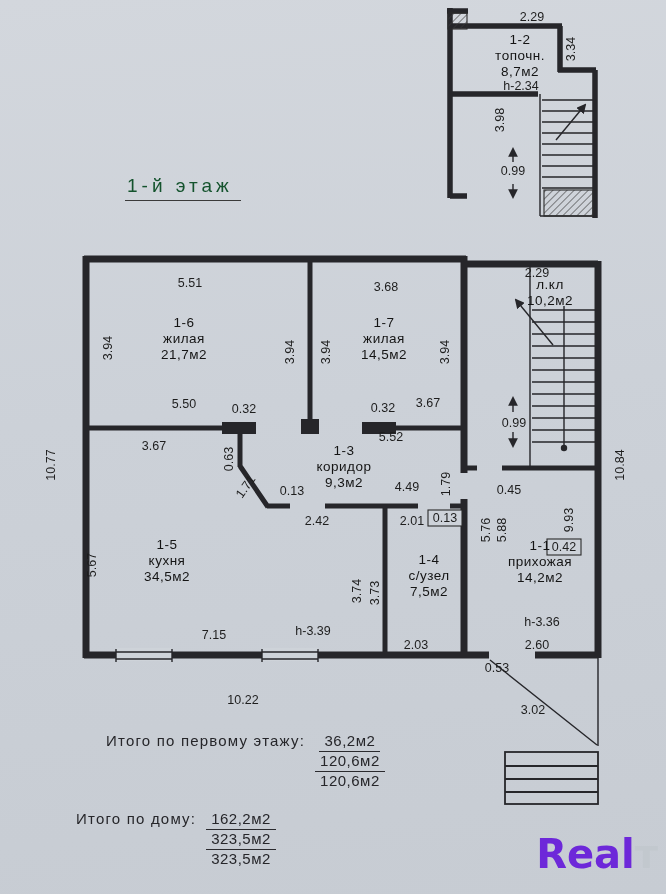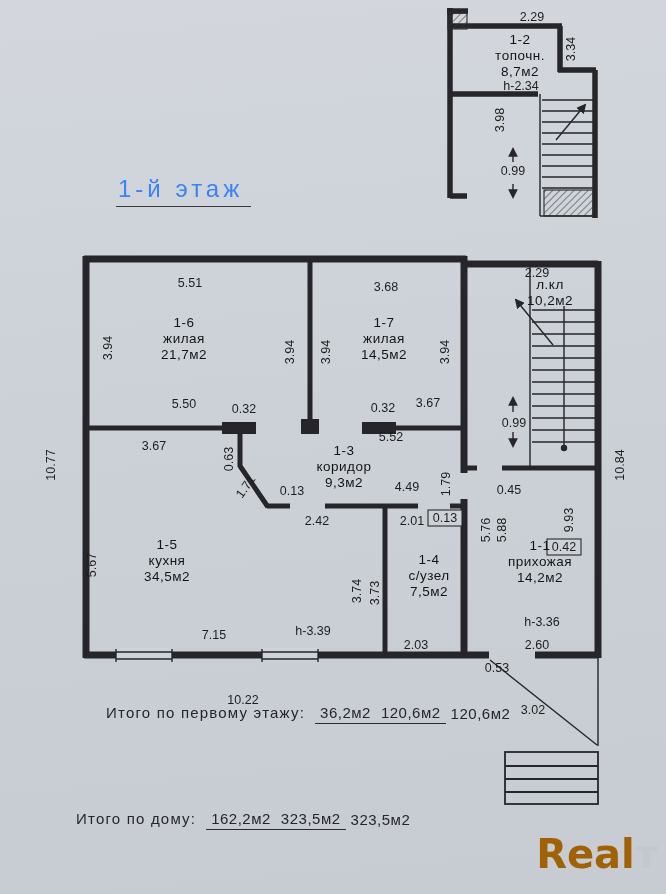--- a/index.html
+++ b/index.html
@@ -14,34 +14,34 @@
   .thick6{stroke-width:5.5}
   .mid{stroke-width:5}
   .thin{stroke-width:1.4}
   .thin2{stroke-width:2}
   .pier{fill:#26262a;stroke:none}
   .winbg{fill:#ced3d9;stroke:none}
   .dim{font:12.5px "Liberation Sans",sans-serif;fill:#1e1e1e;text-anchor:middle}
   .room{font:13.5px "Liberation Sans",sans-serif;fill:#141414;text-anchor:middle;letter-spacing:.5px}
   .dimbox{fill:#cdd2d9;stroke:#2a2a2a;stroke-width:1.1}
   #floor-title{
-    position:absolute;left:116px;top:175px;
-    font-size:24px;letter-spacing:4px;color:#3b82f6;
+    position:absolute;left:125px;top:175px;
+    font-size:19px;letter-spacing:4px;color:#14532d;
     border-bottom:1.6px solid #3a3a3a;padding:0 8px 3px 2px;
   }
   .total-row{position:absolute;display:flex;align-items:flex-start;gap:10px;
     color:#26262a;font-size:15px;letter-spacing:1.2px}
-  #floor-total{left:106px;top:704px}
+  #floor-total{left:106px;top:732px}
   #house-total{left:76px;top:810px}
-  .stack{display:flex;flex-direction:row;align-items:flex-end;letter-spacing:.5px}
+  .stack{display:flex;flex-direction:column;align-items:center;letter-spacing:.5px}
   .stack div{padding:0 5px 1px;line-height:18px}
   .stack div.u{border-bottom:1.5px solid #2a2a2e}
   #watermark{position:absolute;right:8px;top:834px;
     font-family:"DejaVu Sans",sans-serif;font-weight:700;font-size:40px;line-height:1}
-  #watermark .wm-main{color:#a16207}
+  #watermark .wm-main{color:#6d28d9}
   #watermark .wm-accent{color:#c2c8ce}
 </style>
 </head>
 <body>
 
 <svg id="plan-svg" width="666" height="894" viewBox="0 0 666 894">
   <defs>
     <marker id="arrow" viewBox="0 0 10 10" refX="8" refY="5" markerWidth="7" markerHeight="7" orient="auto">
       <path d="M0,0 L10,5 L0,10 z" fill="#26262a"></path>
     </marker>

